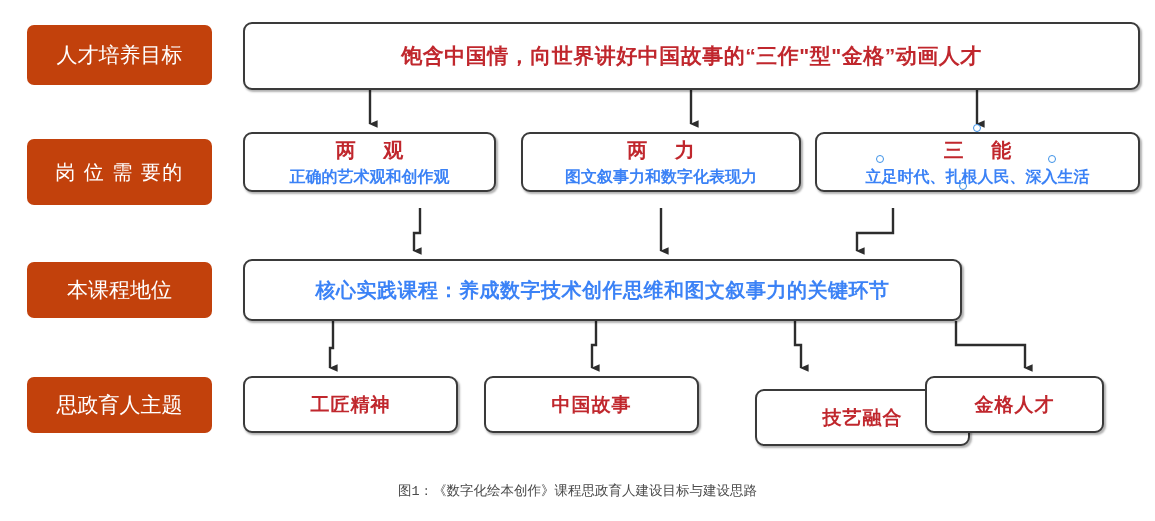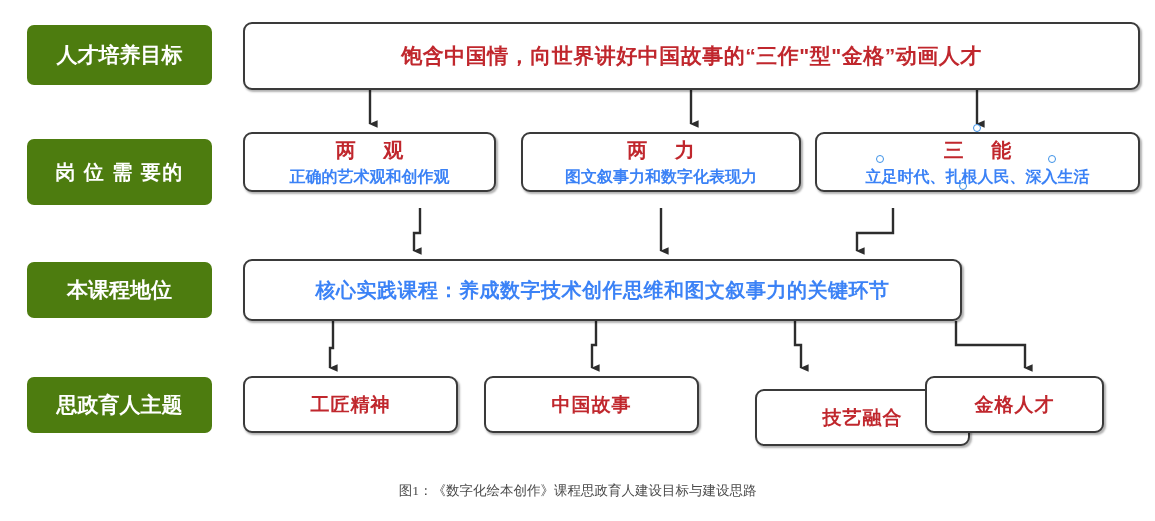--- a/index.html
+++ b/index.html
@@ -12,24 +12,24 @@
   }
   #diagram{
     position:absolute;left:0;top:0;width:1155px;height:521px;
   }
   
   #wires{position:absolute;left:0;top:0;width:1155px;height:521px;z-index:1;}
 
   
   .tag{
     position:absolute;z-index:3;
-    background:#4d7c0f;
+    background:#c2410c;
     border-radius:7px;
     color:#ffffff;
-    font-weight:bold;
+    font-weight:normal;
     display:flex;align-items:center;justify-content:center;
     text-align:center;
     line-height:1.25;
     box-sizing:border-box;
   }
   .tag-1{left:27px;top:25px;width:185px;height:60px;font-size:21px;}
   .tag-2{left:27px;top:139px;width:185px;height:66px;font-size:20px;letter-spacing:1.5px;}
   .tag-3{left:27px;top:262px;width:185px;height:56px;font-size:21px;}
   .tag-4{left:27px;top:377px;width:185px;height:56px;font-size:21px;}
   .tag-2 .l{display:block;white-space:nowrap;}
@@ -83,21 +83,21 @@
     border:1.4px solid #3d92e8;background:transparent;
     box-sizing:border-box;
   }
 
   
   .caption{
     position:absolute;z-index:3;
     left:0;top:482px;width:1155px;
     text-align:center;
     font-size:13.5px;color:#4a4a4a;
-    font-family:Liberation Serif, serif;
+    font-family:Liberation Mono, monospace;
   }
 </style>
 </head>
 <body>
 
 <div id="diagram">
 
   <svg id="wires" viewBox="0 0 1155 521" width="1155" height="521">
     <defs>
       <marker id="ah" markerWidth="9" markerHeight="9" refX="4.2" refY="7.6" orient="auto" markerUnits="userSpaceOnUse">

